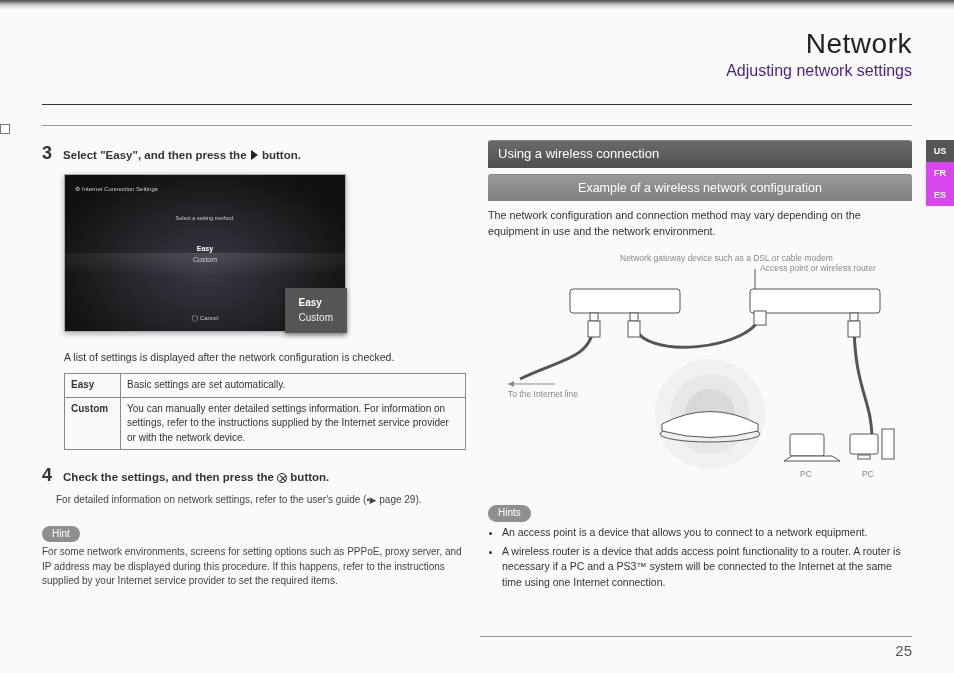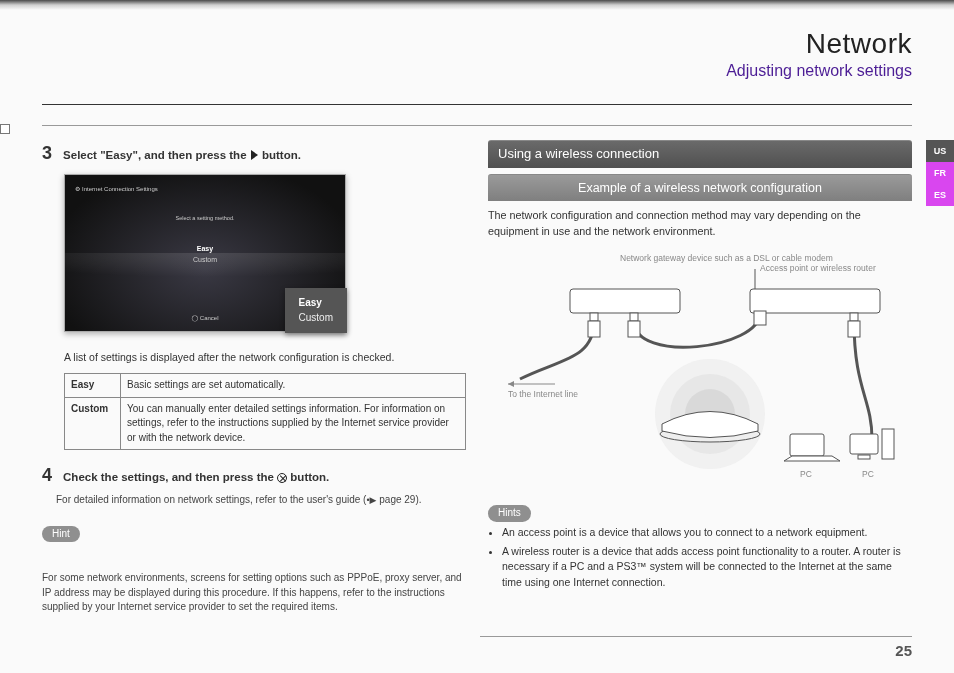--- a/index.html
+++ b/index.html
@@ -34,31 +34,31 @@
   .ss-wave { position:absolute; left:0; right:0; top:50%; height:40px; background: radial-gradient(ellipse 140% 100% at 50% 0%, rgba(255,255,255,.12), transparent 60%); }
   .callout { position:absolute; right:-2px; bottom:-2px; background:#555; color:#eee; font-size:10px; padding:8px 14px; box-shadow:0 2px 5px rgba(0,0,0,.4);}
   .callout .sel { color:#fff; font-weight:bold; }
   .caption { margin: 18px 0 8px 22px; font-size:10.5px; }
   table.settings { border-collapse: collapse; width: calc(100% - 22px); margin-left:22px; margin-bottom:12px;}
   table.settings td { border:1px solid #888; padding:4px 6px; font-size:10px; vertical-align:top;}
   table.settings td:first-child { width:56px; font-weight:bold; }
   .substep { margin-left:14px; font-size:10px; color:#444; margin-top:4px; line-height:1.5;}
   .refarrow { font-size:9px; }
   .hintlabel { display:inline-block; background:#8f8f8f; color:#fff; font-size:10px; font-weight:normal; border-radius:10px; padding:1px 10px; margin:8px 0 3px 0;}
-  .hinttext { font-size:10px; line-height:1.45; color:#444;margin-top:26px;}
+  .hinttext { font-size:10px; line-height:1.45; color:#444;}
   .section-hdr { background: linear-gradient(#6a6a6a,#505050); color:#fff; font-size:13px; font-weight:300; padding:4px 10px; border-radius:3px 3px 0 0; margin-bottom:6px; border-top:1px solid #888;}
   .section-hdr.sub { background: linear-gradient(#9a9a9a,#7f7f7f); font-size:12.5px;text-align:center;}
   .para { font-size:10.8px; line-height:1.5; margin-bottom:10px;}
   .bullets { list-style: disc; margin-left:14px; font-size:10.5px; line-height:1.5; color:#333;}
   .bullets li { margin-bottom:3px; }
   .diagram { width:100%; height:240px; position:relative; margin:2px 0 8px 0;}
   .lang-tabs { position:absolute; right:0; top:140px; display:flex; flex-direction:column; gap:0;}
   .lang-tab { width:28px; height:22px; background:#d946ef; color:#fff; font-size:9px; font-weight:bold; display:flex; align-items:center; justify-content:center;}
   .lang-tab.active { background:#555; }
-  .page-num { position:absolute; right:42px; bottom:14px; font-size:15px; color:#555;font-weight:bold;}
+  .page-num { position:absolute; right:42px; bottom:14px; font-size:15px; color:#555;}
   .page-num-line { position:absolute; right:42px; bottom:36px; left:480px; border-top:1px solid #999;}
   .tiny-label { font-size:8.5px; fill:#888; color:#888; }
 </style>
 </head>
 <body>
 <div class="top-gradient"></div>
 
 <div class="page">
   <div class="hdr">
     <div class="hdr-title">Network</div>

